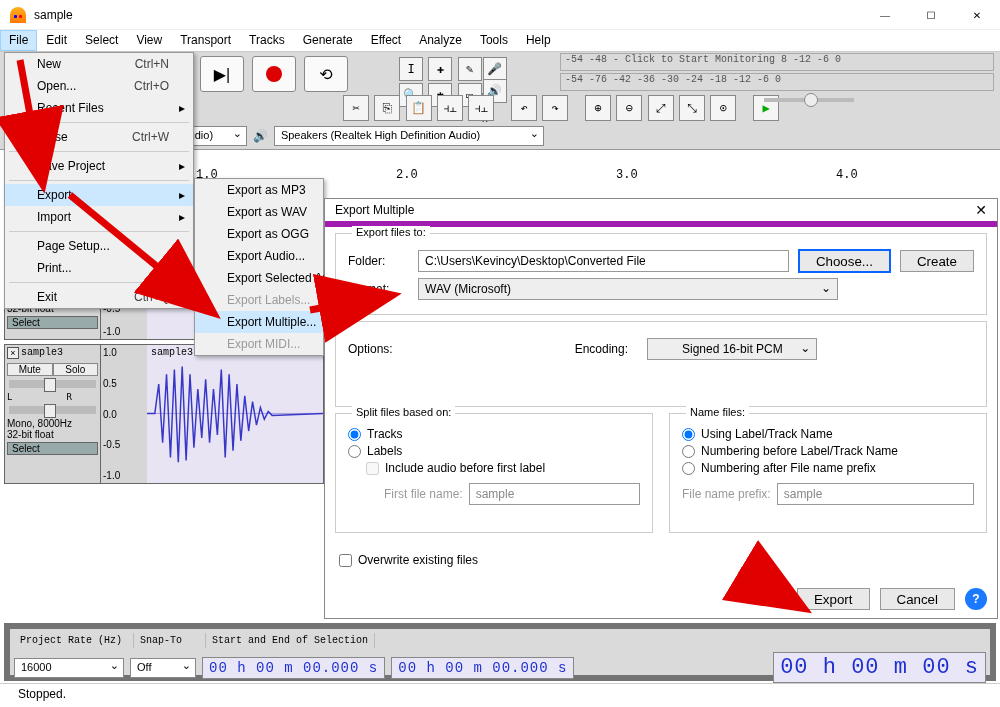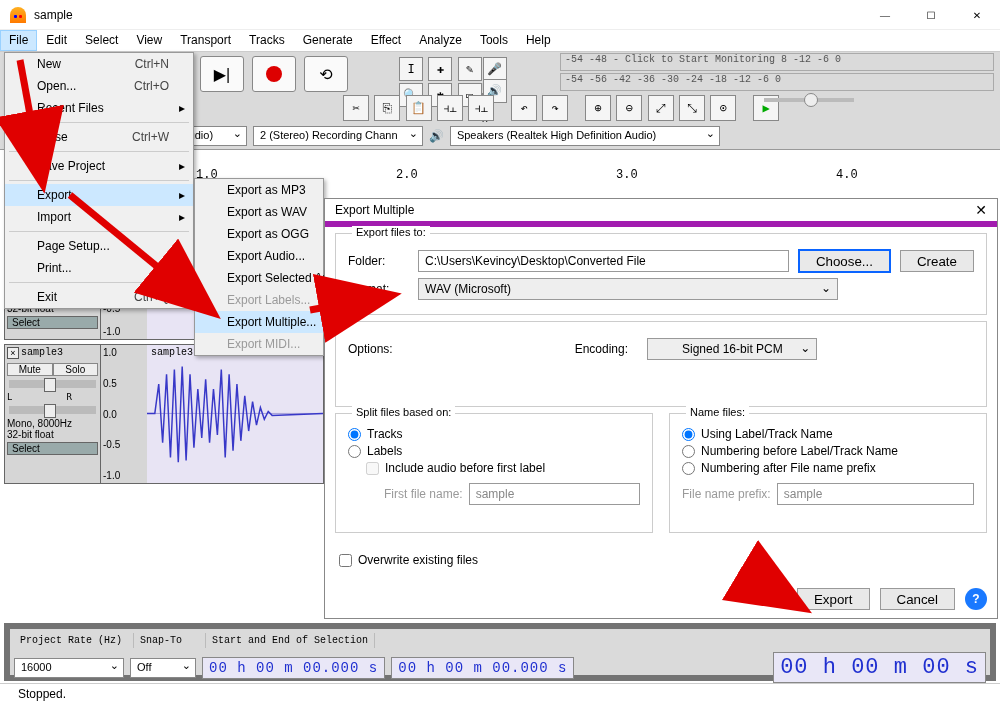--- a/index.html
+++ b/index.html
@@ -150,21 +150,21 @@
   </div>
   <div style="position:absolute;left:482px;top:26px">
     <div class="toolbtn">🔊</div>
     <div style="font:9px monospace;">L<br>R</div>
   </div>
   <div class="meter">
     <div class="rowm">
         <div class="scale"> -54   -48   - Click to Start Monitoring 8    -12    -6    0</div>
       </div>
     <div class="rowm">
-        <div class="scale">-54        -56        -42        -36        -30        -24        -18        -12         -6          0</div>
+        <div class="scale">-54        -76        -42        -36        -30        -24        -18        -12         -6          0</div>
       </div>
   </div>
   <div class="row2grp">
     <div class="toolbtn">✂</div>
     <div class="toolbtn">⎘</div>
     <div class="toolbtn">📋</div>
     <div class="toolbtn">⫞⫠</div>
     <div class="toolbtn">⫞⫠</div>
     <span style="display:inline-block;width:8px"></span>
     <div class="toolbtn">↶</div>
@@ -180,21 +180,20 @@
   </div>
   <div class="slider" style="left:760px;">
       <div class="track">
         <div class="thumb"></div>
       </div>
     </div>
 
   <div class="devrow">
     <span>🎤</span>
     <div class="select" style="width:220px">o Mix (Realtek High Definition Audio)</div>
-    <div class="select" style="width:170px">2 (Stereo) Recording Chann</div>
     <span>🔊</span>
     <div class="select" style="width:270px">Speakers (Realtek High Definition Audio)</div>
   </div>
 </div>
 
 <div class="ruler">
   <span style="left:0">1.0</span>
   <span style="left:200px">2.0</span>
   <span style="left:420px">3.0</span>
   <span style="left:640px">4.0</span>

